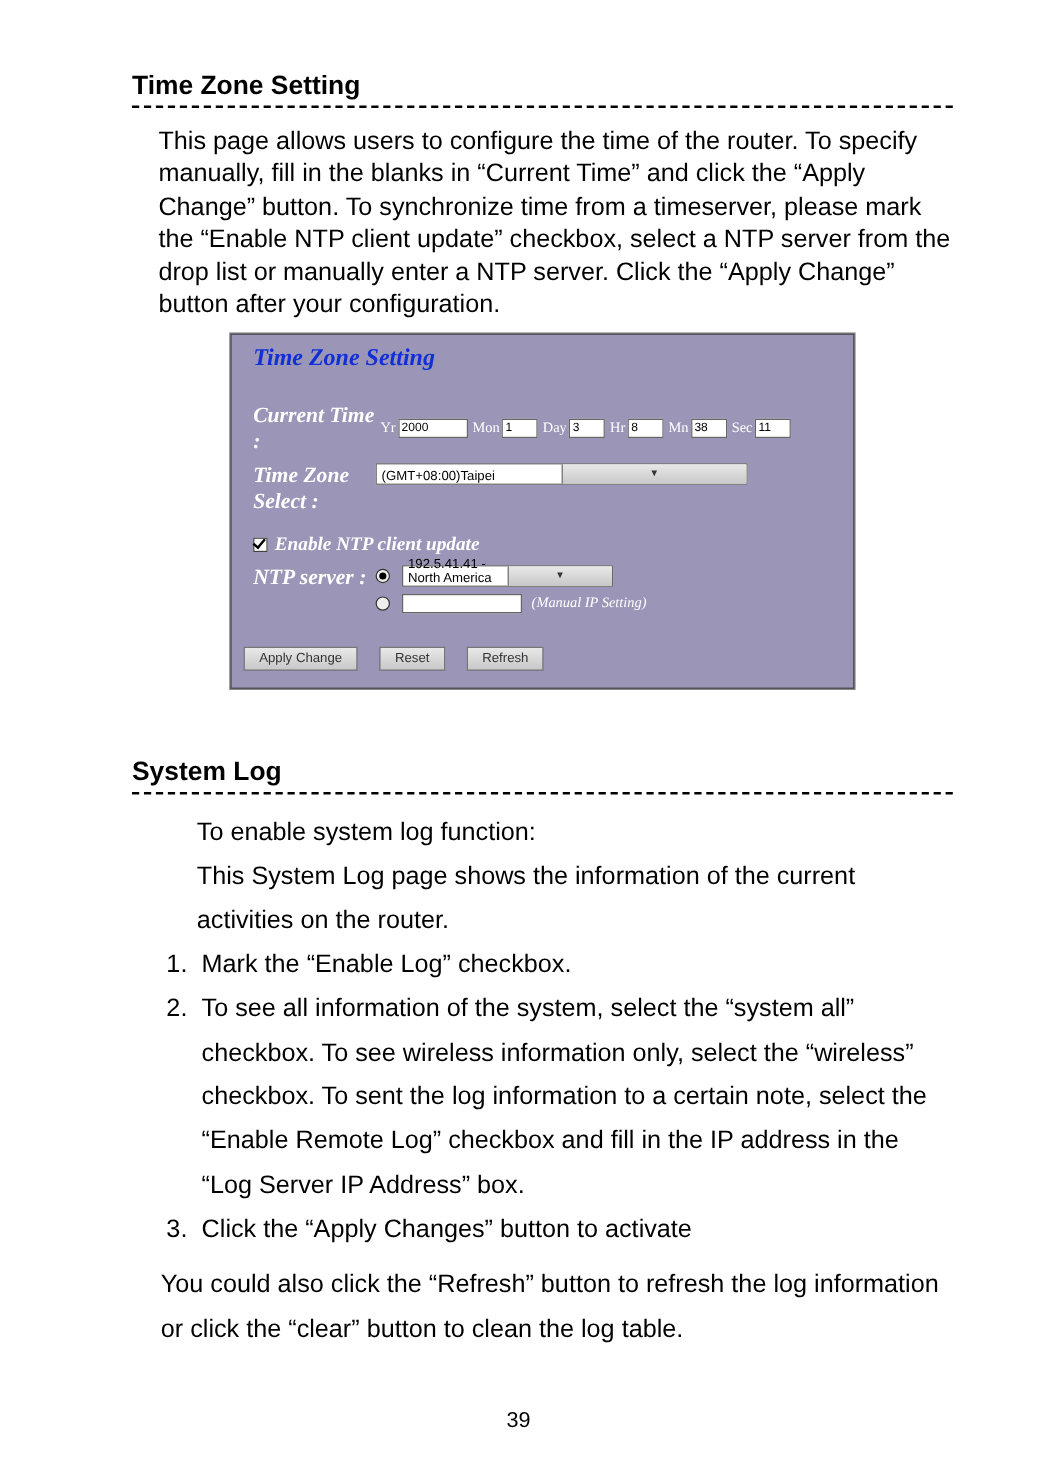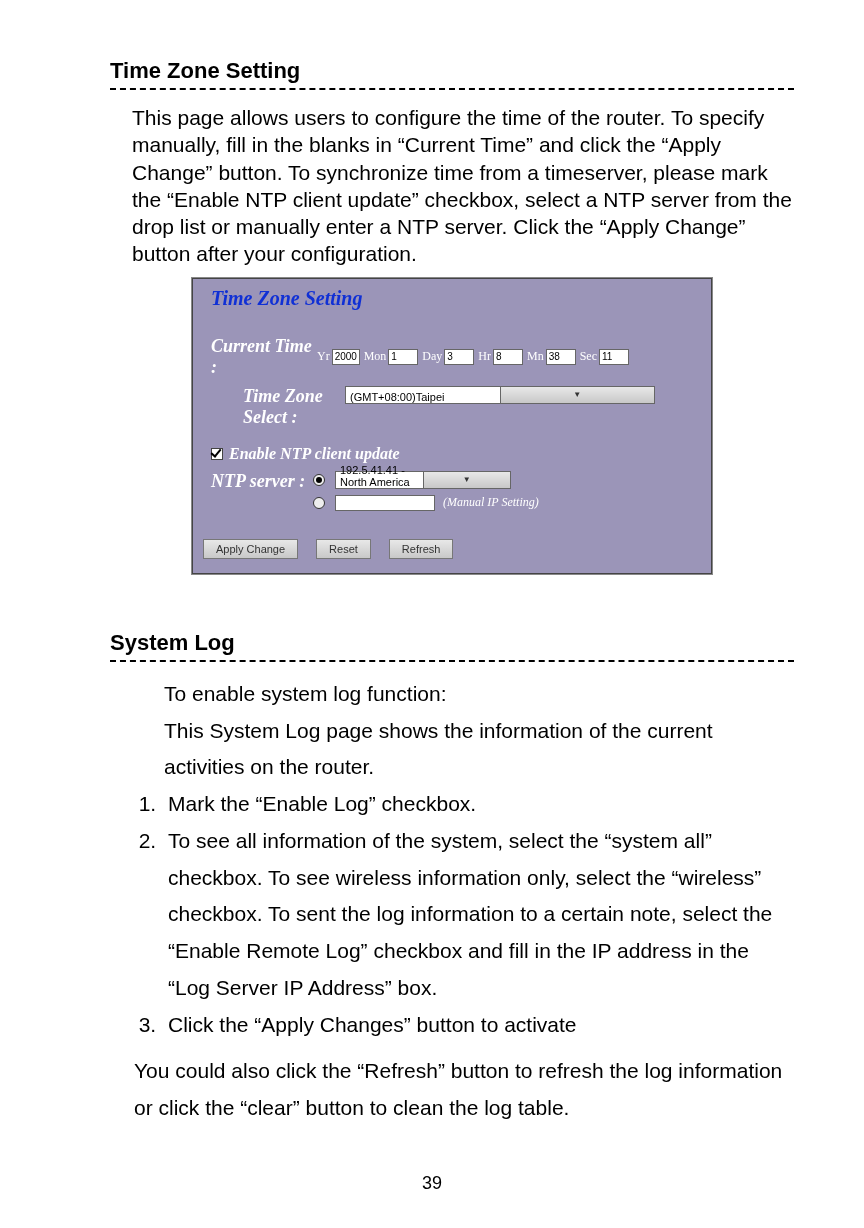--- a/index.html
+++ b/index.html
@@ -104,21 +104,21 @@
   }
   .tin {
     width: 30px;
     height: 16px;
     font-size: 10px;
     padding: 0 2px;
     border: 1px solid #666;
     background: #fff;
     box-sizing: border-box;
   }
-  .tin.yr { width: 28px; }
+  .tin.yr { width: 58px; }
   .sel {
     width: 310px;
     height: 18px;
     font-size: 11px;
     border: 1px solid #666;
     background: #fff;
     padding: 0 2px;
     box-sizing: border-box;
   }
   .cbx {
@@ -265,21 +265,21 @@
           <input class="tin" value="3" style="">
           <span class="tlabel">Hr</span>
           <input class="tin" value="8" style="">
           <span class="tlabel">Mn</span>
           <input class="tin" value="38" style="">
           <span class="tlabel">Sec</span>
           <input class="tin" value="11" style="">
         </div>
       </div>
 
-      <div class="row" style="align-items:flex-start;margin-left:32px;">
+      <div class="row" style="align-items:flex-start;">
         <div class="lbl" style="line-height:1.2;font-weight:bold;">Time Zone Select :</div>
         <div class="dd" style="width:310px;">
           <span>(GMT+08:00)Taipei</span>
           <span class="arrow">▼</span>
         </div>
       </div>
 
       <div class="row" style="margin-top:16px;">
         <span class="cbx checked"></span>
         <span class="chk-lbl">Enable NTP client update</span>

